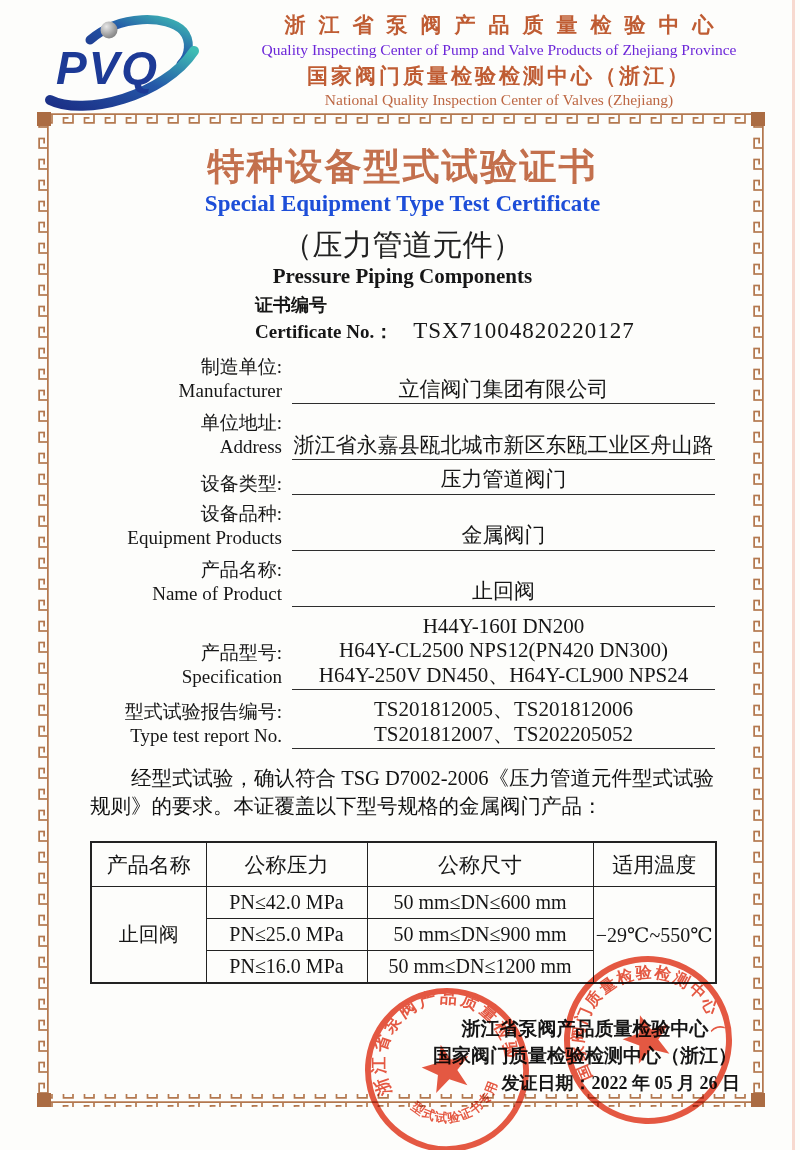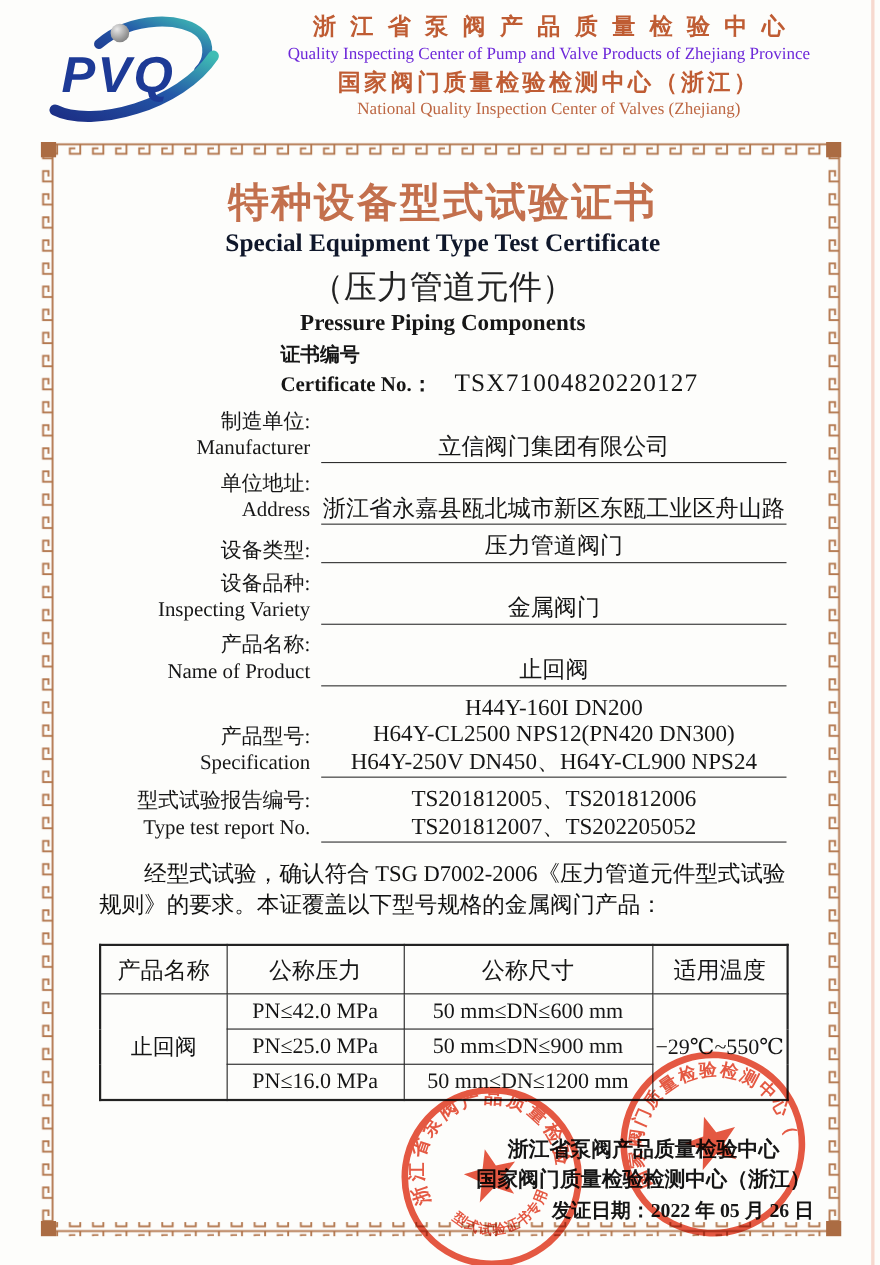--- a/index.html
+++ b/index.html
@@ -12,30 +12,30 @@
   .hdr{position:absolute;left:0;top:6px;width:800px;height:112px;}
   .logo{position:absolute;left:42px;top:4px;width:172px;height:104px;}
   .hdr-text{position:absolute;left:216px;top:6px;width:566px;text-align:center;}
   .hz1{font-family:"Liberation Sans","DejaVu Sans",sans-serif;font-weight:bold;
        font-size:21px;line-height:26px;color:#bf5c33;letter-spacing:13px;margin-left:13px;}
   .he1{font-size:15.5px;line-height:21px;color:#6d28d9;margin-top:1px;}
   .hz2{font-family:"Liberation Sans","DejaVu Sans",sans-serif;font-weight:bold;
        font-size:21px;line-height:27px;color:#bf5c33;letter-spacing:3px;margin-top:2px;}
   .he2{font-size:15.5px;line-height:21px;color:#bd6743;}
   
-  .frame{position:absolute;left:37px;top:129px;width:728px;height:995px;}
+  .frame{position:absolute;left:37px;top:112px;width:728px;height:995px;}
   .frame svg.border-svg{position:absolute;left:0;top:0;width:728px;height:995px;}
   
   .body{position:absolute;left:0;top:0;width:728px;height:995px;
         padding:34px 50px 0 53px;box-sizing:border-box;}
   .title-zh{font-family:"Liberation Sans","DejaVu Sans",sans-serif;font-weight:bold;
         font-size:37px;line-height:42px;color:#c3704d;text-align:center;
         letter-spacing:2px;margin:0;}
   .title-en{font-size:23px;line-height:30px;font-weight:bold;text-align:center;
-        color:#0f172a;margin:1px 0 0 0;letter-spacing:0px;}
+        color:#1d4ed8;margin:1px 0 0 0;letter-spacing:0px;}
   .sub-zh{font-size:30px;line-height:34px;text-align:center;color:#222;margin-top:9px;
         font-family:"Liberation Sans","DejaVu Sans",sans-serif;}
   .sub-en{font-size:21px;line-height:24px;font-weight:bold;text-align:center;margin-top:2px;}
   .certno{margin:7px 0 10px 165px;}
   .certno-zh{font-family:Liberation Serif, serif;font-weight:bold;
         font-size:18px;line-height:21px;}
   .certno-row{margin-top:2px;}
   .certno-en{font-weight:bold;font-size:19px;}
   .certno-val{font-size:23px;letter-spacing:1px;margin-left:20px;}
   
@@ -158,21 +158,21 @@
           <div class="flabel">
             <div class="fzh">设备类型:</div>
           </div>
           <div class="fval">
             <div class="vline">压力管道阀门</div>
           </div>
         </div>
         <div class="field">
           <div class="flabel">
             <div class="fzh">设备品种:</div>
-            <div class="fen">Inspecting  Variety</div>
+            <div class="fen">Equipment  Products</div>
           </div>
           <div class="fval">
             <div class="vline">金属阀门</div>
           </div>
         </div>
         <div class="field">
           <div class="flabel">
             <div class="fzh">产品名称:</div>
             <div class="fen">Name of Product</div>
           </div>

